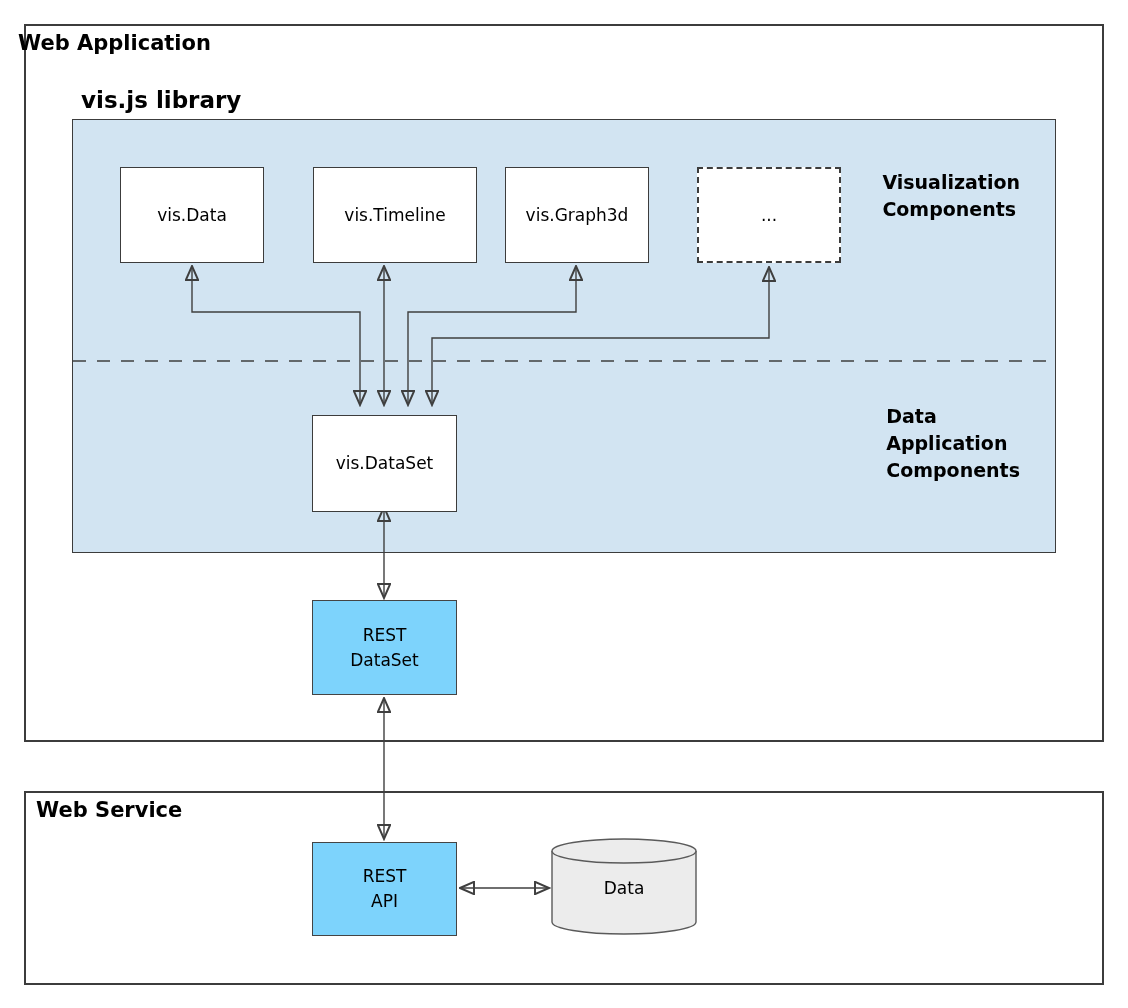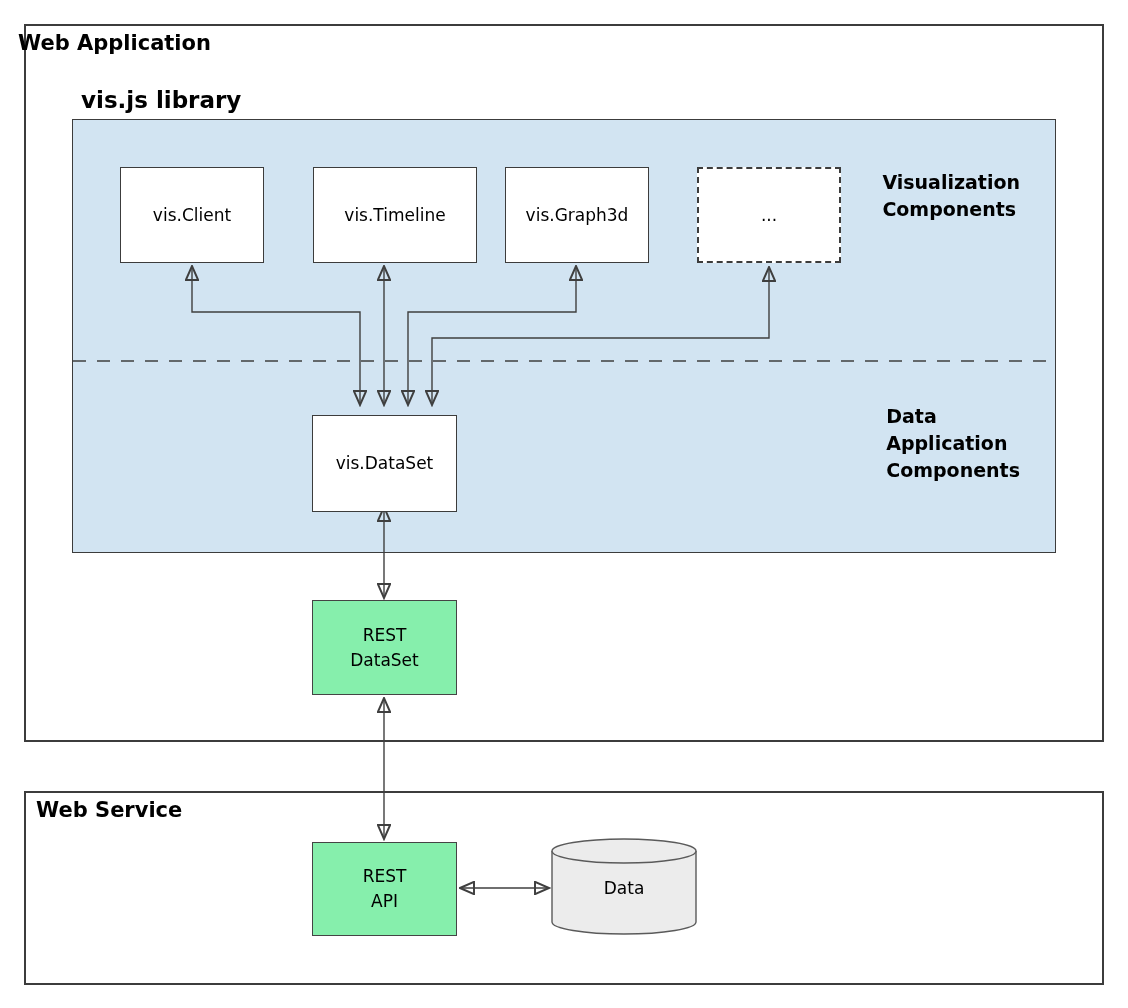--- a/index.html
+++ b/index.html
@@ -45,21 +45,21 @@
     background: #ffffff;
     display: flex;
     align-items: center;
     justify-content: center;
     text-align: center;
     font-size: 17px;
     line-height: 25px;
     z-index: 3;
   }
   .node.dashed { border: 2px dashed #3c3c3c; }
-  .node.gray { background: #86efac; border-color: #444444; }
+  .node.gray { background: #7dd3fc; border-color: #444444; }
 
   .section-label {
     font-size: 19px;
     font-weight: bold;
     line-height: 27px;
     text-align: left;
     z-index: 3;
     white-space: nowrap;
   }
 
@@ -113,21 +113,21 @@
 
     <path d="M460,888 H549" marker-start="url(#arrow)" marker-end="url(#arrow)"></path>
 
     <g>
       <path class="cyl" d="M552,851 L552,922 A72,12 0 0 0 696,922 L696,851"></path>
       <ellipse class="cyl" cx="624" cy="851" rx="72" ry="12"></ellipse>
     </g>
   </svg>
 
   <div class="abs node" style="left:120px; top:167px; width:144px; height:96px;">
-    <span>vis.Client</span>
+    <span>vis.Data</span>
   </div>
   <div class="abs node" style="left:313px; top:167px; width:164px; height:96px;">
     <span>vis.Timeline</span>
   </div>
   <div class="abs node" style="left:505px; top:167px; width:144px; height:96px;">
     <span>vis.Graph3d</span>
   </div>
   <div class="abs node dashed" style="left:697px; top:167px; width:144px; height:96px;">
     <span>...</span>
   </div>

